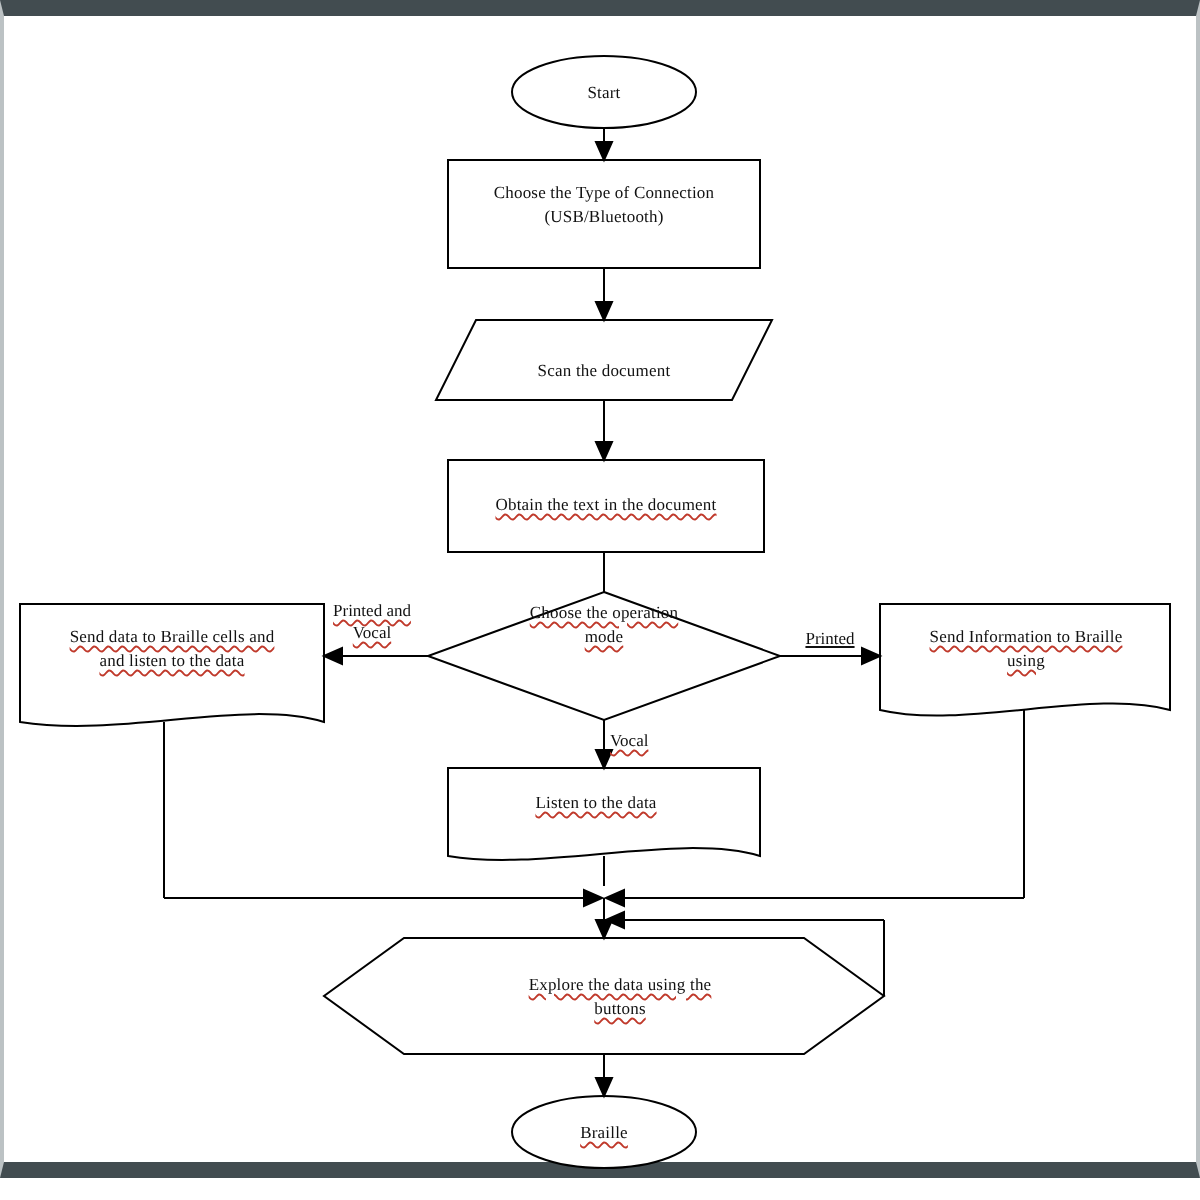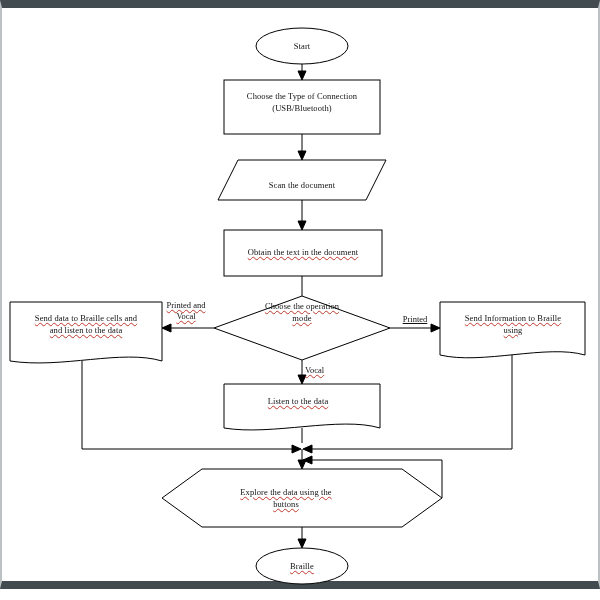--- a/index.html
+++ b/index.html
@@ -118,21 +118,21 @@
       <span class="sq">and listen to the data</span>
     </div>
 
     <div class="lbl" style="left:440px;top:304px;width:142px;">
       <span class="sq">Send Information to Braille</span><br>
       <span class="sq">using</span>
     </div>
 
     <div class="lbl sq" style="left:218px;top:387px;width:156px;">Listen to the data</div>
 
-    <div class="lbl" style="left:184px;top:478px;width:200px;">
+    <div class="lbl" style="left:208px;top:478px;width:200px;">
       <span class="sq">Explore the data using the</span><br>
       <span class="sq">buttons</span>
     </div>
 
     <div class="lbl sq" style="left:254px;top:552px;width:92px;">Braille</div>
 
     <div class="branch" style="left:153px;top:292px;width:62px;">
       <span class="sq">Printed and</span><br>
       <span class="sq">Vocal</span>
     </div>

